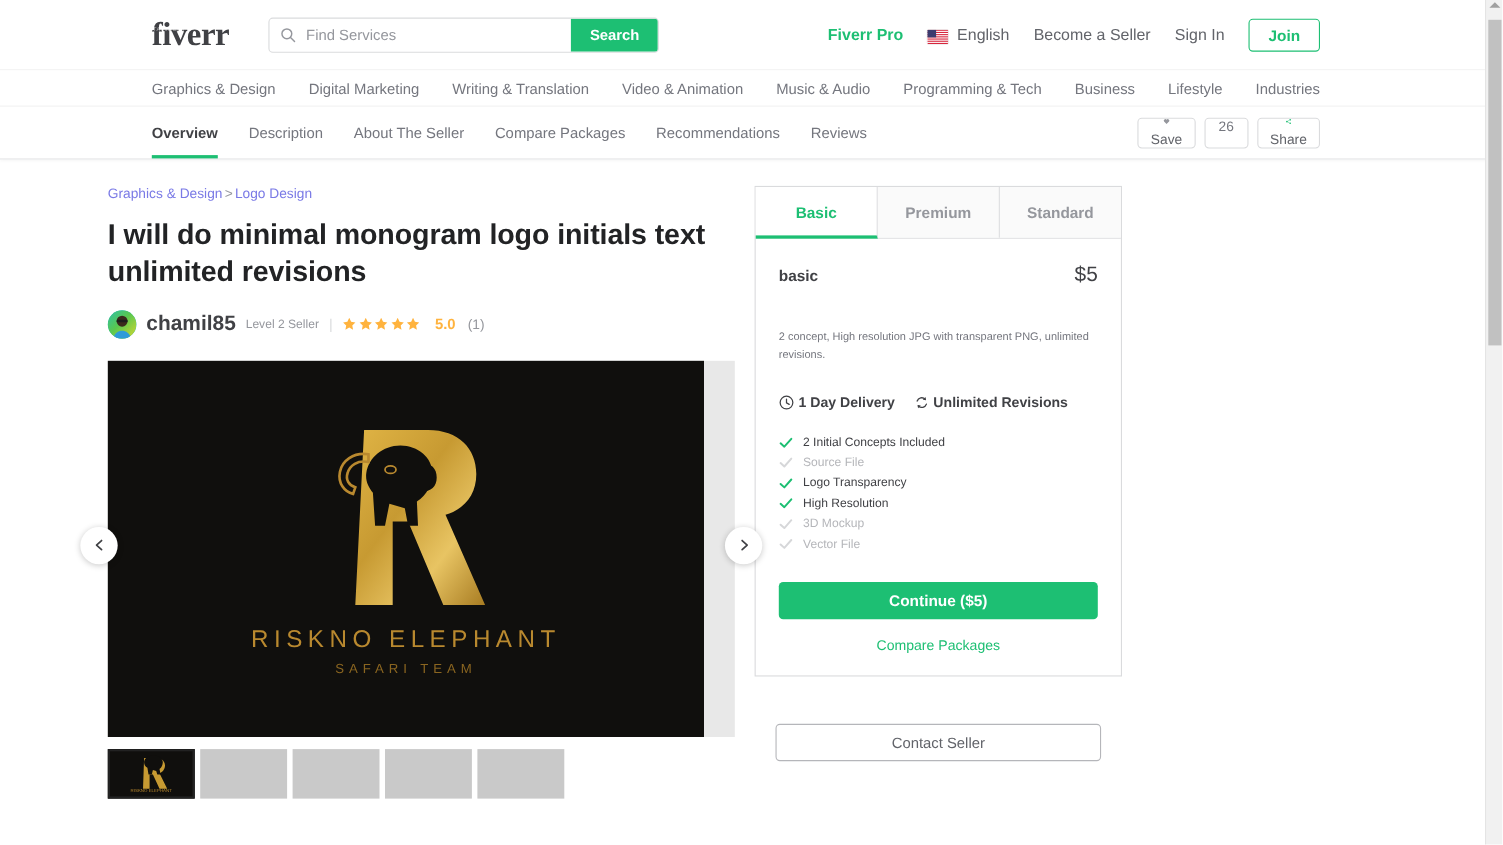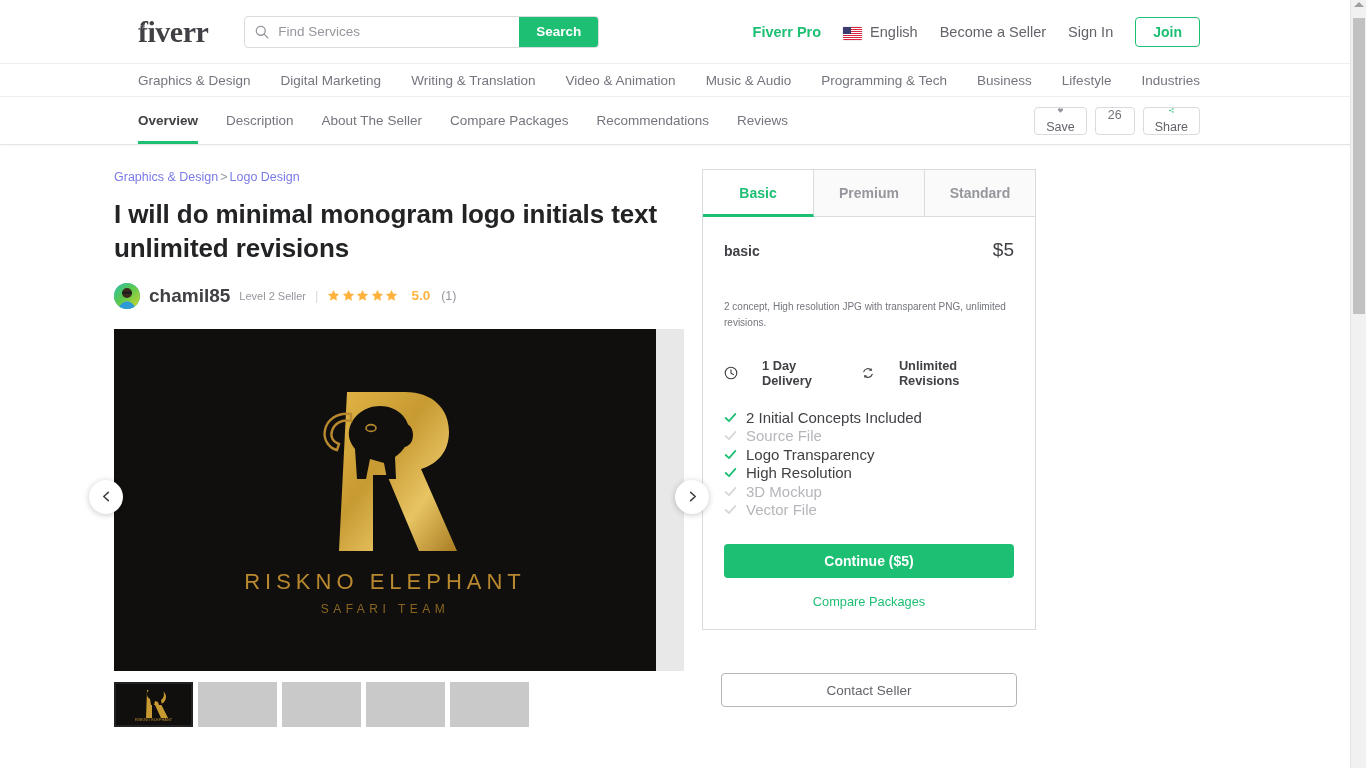--- a/index.html
+++ b/index.html
@@ -192,25 +192,25 @@
     cursor: pointer;
     flex-direction: column;
   }
   .pill.count { padding: 0 12px; color: #74767e; }
   .heart-icon { width: 13px; height: 13px; }
   .share-icon { width: 13px; height: 13px; }
 
   
   .content {
     display: flex;
-    padding-left: 74px;
+    padding-left: 58px;
     padding-right: 166px;
     padding-top: 24px;
     gap: 40px;
-    align-items: center;
+    align-items: flex-start;
   }
   .col-left { width: 588px; flex: none; padding-left: 40px; }
   .col-right { width: 334px; flex: none; }
 
   .breadcrumb { font-size: 12.5px; color: #7a7ae6; margin-bottom: 14px; }
   .breadcrumb a { color: #7a7ae6; text-decoration: none; cursor: pointer; }
   .breadcrumb .sep { color: #95979d; margin: 0 2px; }
 
   .gig-title {
     font-size: 26px;
@@ -347,27 +347,27 @@
     line-height: 1.55;
     margin-top: 38px;
   }
   .pkg-meta {
     display: flex; align-items: center; gap: 17px;
     margin-top: 28px;
     font-size: 12.8px;
     font-weight: bold;
     color: #404145;
   }
-  .pkg-meta-item { display: flex; align-items: center; gap: 24px; }
+  .pkg-meta-item { display: flex; align-items: center; gap: 4px; }
   .meta-icon { width: 14px; height: 14px; flex: none; }
 
   .features { margin-top: 20px; }
   .feature {
     display: flex; align-items: center; gap: 9px;
-    font-size: 15px;
+    font-size: 11px;
     color: #404145;
     height: 18.5px;
   }
   .feature.off { color: #b5b6ba; }
   .check { width: 13px; height: 13px; flex: none; }
 
   .continue-btn {
     margin-top: 25px;
     width: 100%;
     height: 34px;

